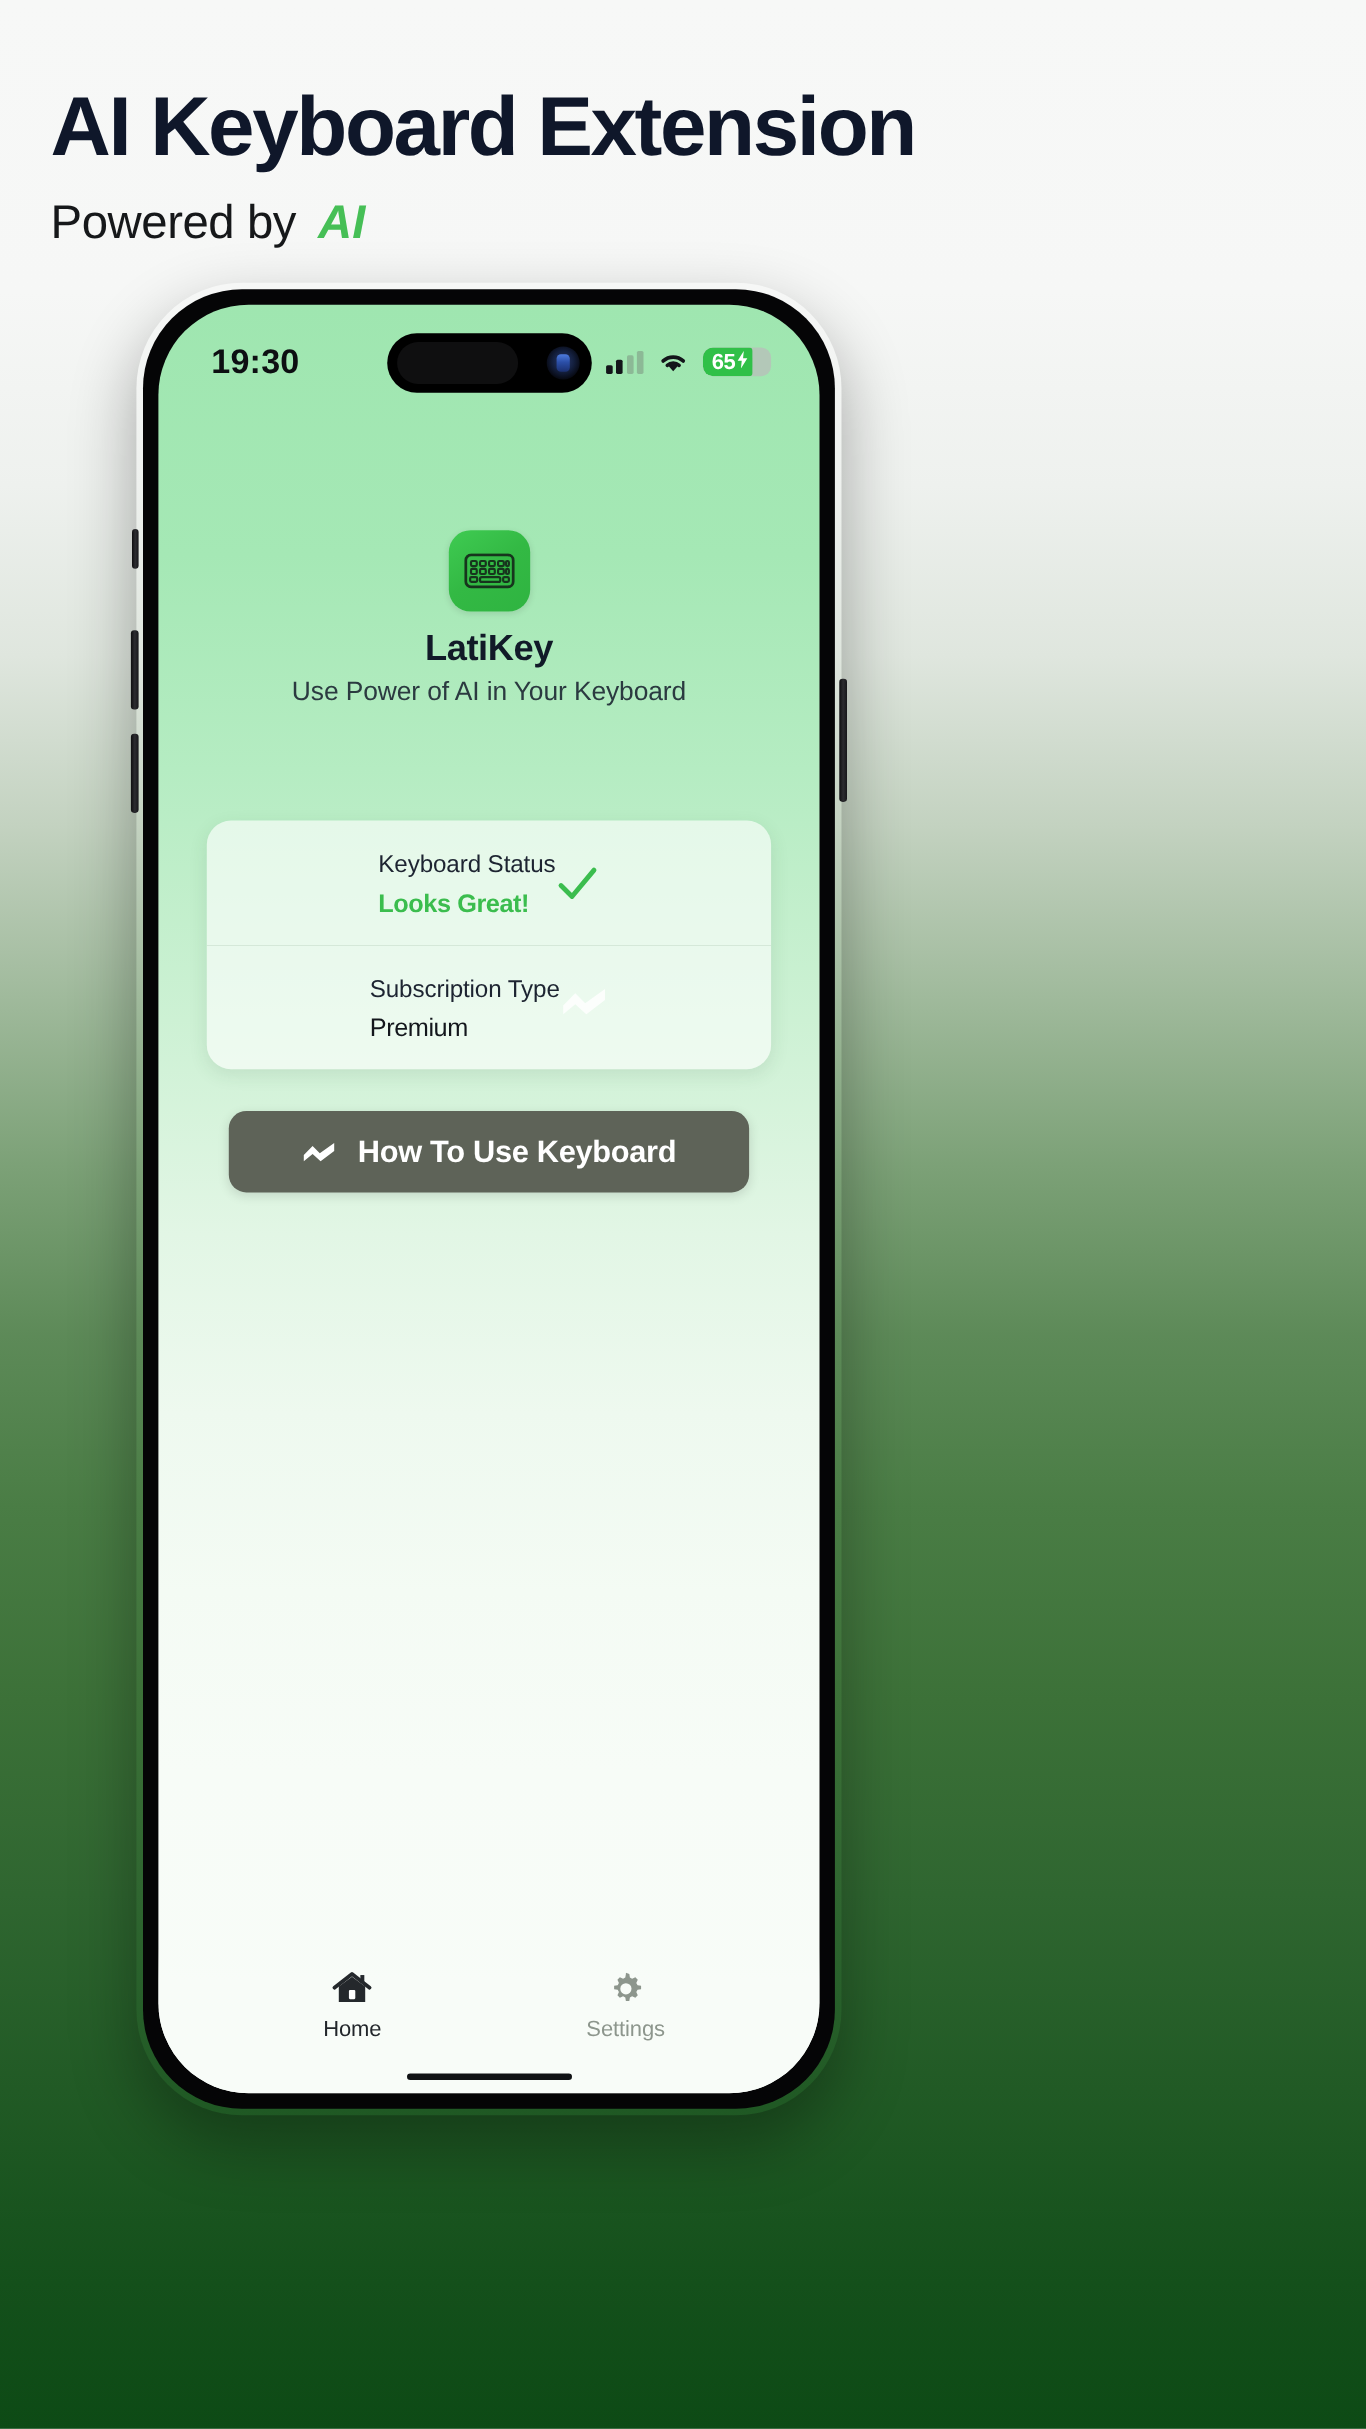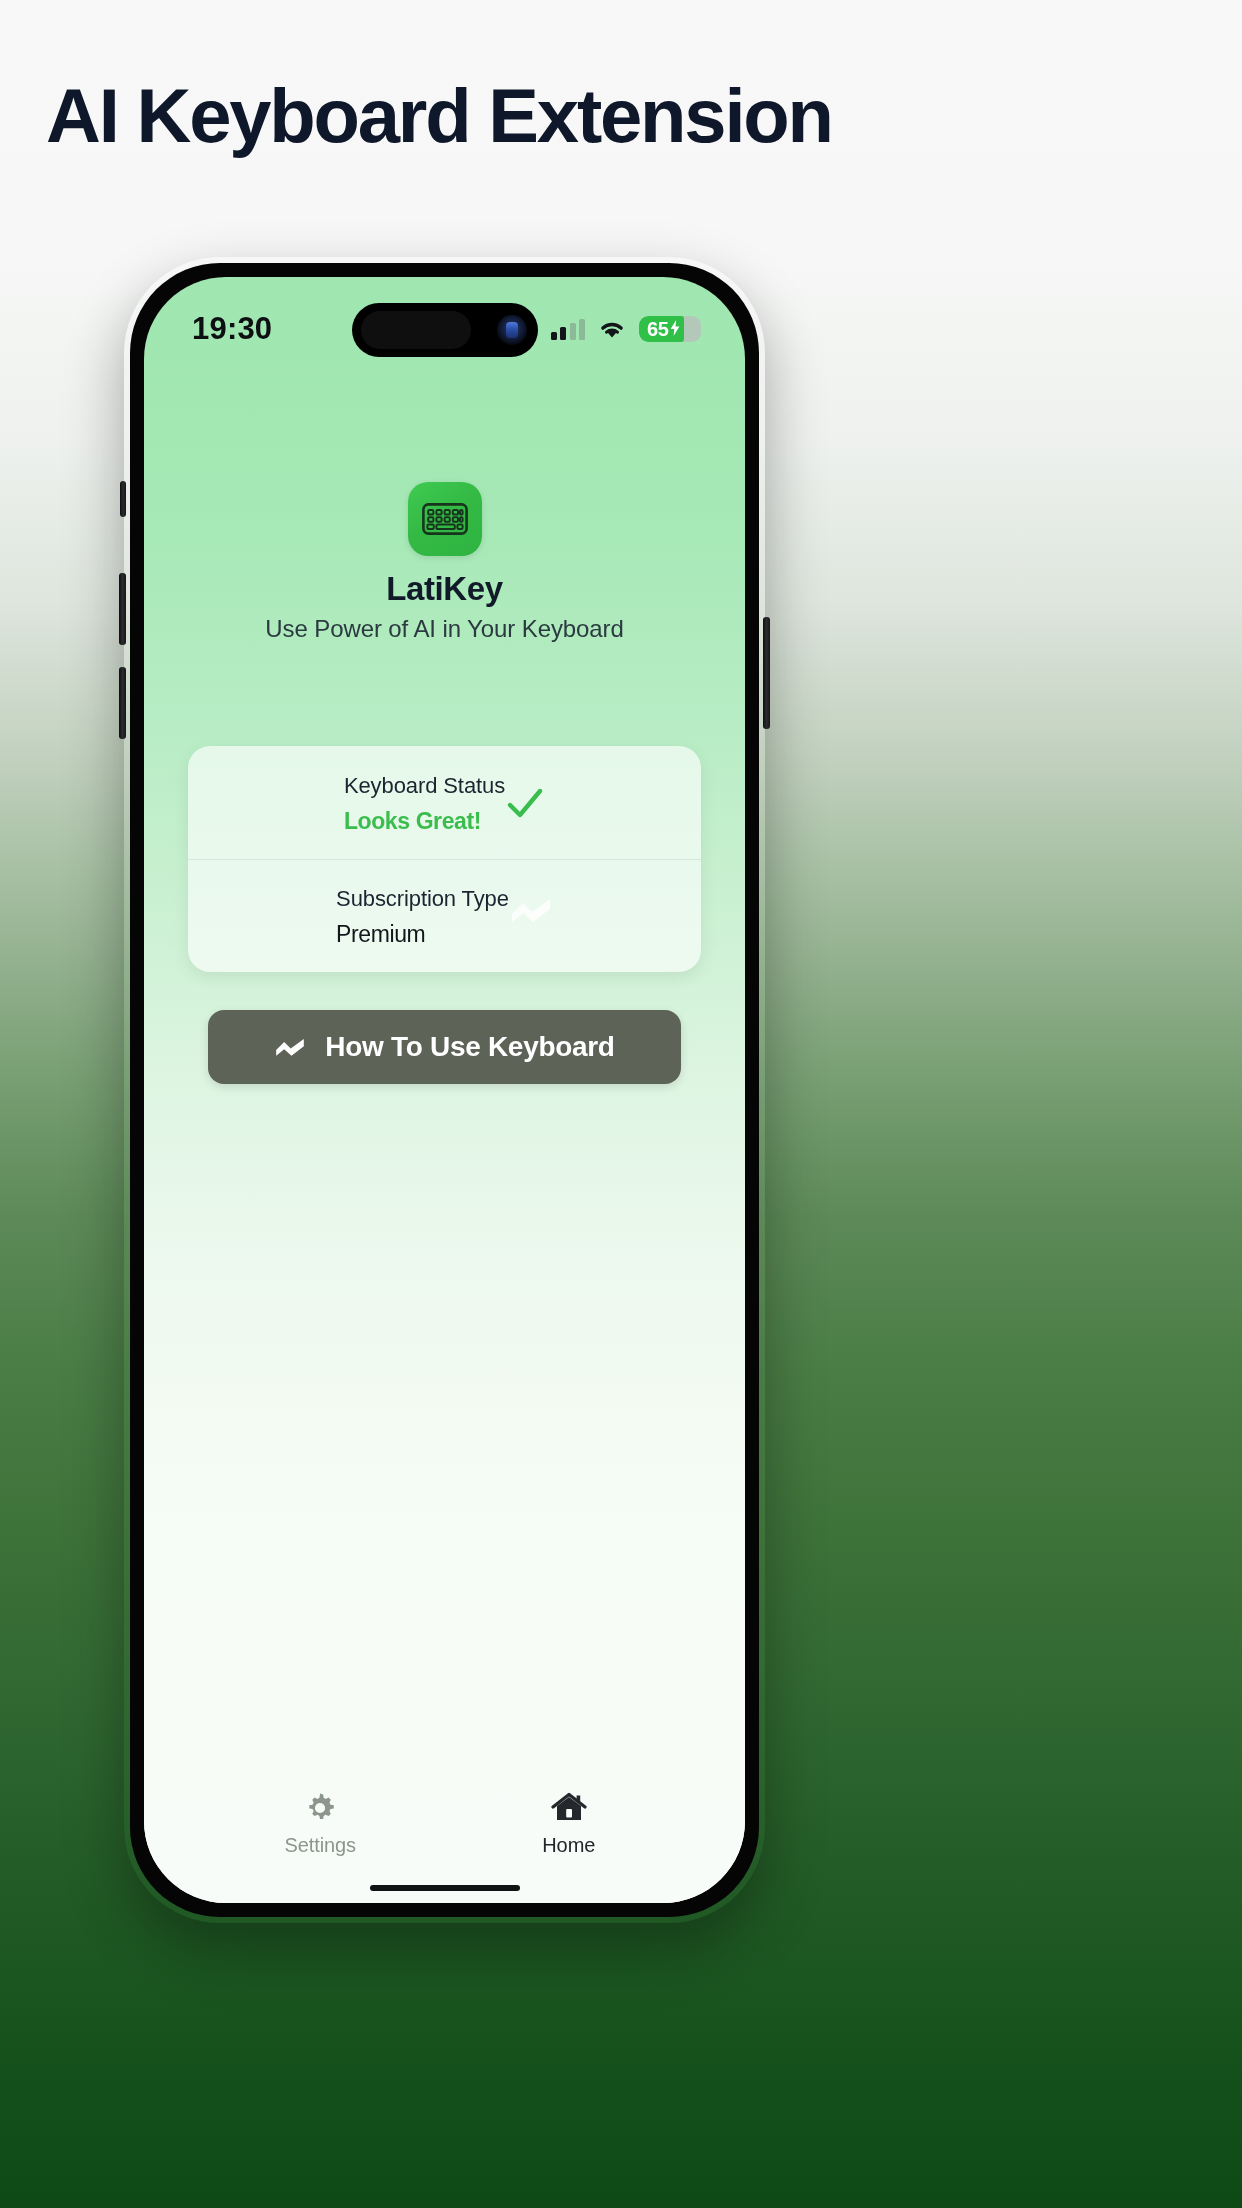--- a/index.html
+++ b/index.html
@@ -353,20 +353,24 @@
     height: 6px;
     border-radius: 4px;
     background: #101214;
   }
 </style>
 </head>
 <body>
 
 <div class="header">
   <div class="header-title">AI Keyboard Extension</div>
+  <div class="header-sub">
+    <span class="header-sub-text">Powered by</span>
+    <span class="header-sub-ai">AI</span>
+  </div>
 </div>
 
 <div class="phone-wrap">
   <div class="phone-shadow"></div>
   <div class="phone-frame">
     <div class="btn-side btn-silent"></div>
     <div class="btn-side btn-volup"></div>
     <div class="btn-side btn-voldn"></div>
     <div class="btn-side btn-power"></div>
 
@@ -457,40 +461,40 @@
         <div class="cta">
           <span class="cta-ico">
             <svg viewBox="0 0 44 30" width="32" height="32">
               <path d="M3 19 L14 8 L23 17 L41 4 L41 14 L24 27 L14 18 L3 27 Z" fill="#ffffff"></path>
             </svg>
           </span>
           <span class="cta-label">How To Use Keyboard</span>
         </div>
 
         <div class="tabbar">
-          <div class="tab inactive">
-            <span class="tab-ico">
-              <svg viewBox="0 0 38 38" width="38" height="38">
-                <path d="M19 4.5 l3.1 1.1 .55 3.2 2.0 1.15 2.95-1.35 2.2 2.2 -1.35 2.95 1.15 2.0 3.2 .55 0 3.1 -3.2 .55 -1.15 2.0 1.35 2.95 -2.2 2.2 -2.95-1.35 -2.0 1.15 -.55 3.2 -3.1 0 -.55-3.2 -2.0-1.15 -2.95 1.35 -2.2-2.2 1.35-2.95 -1.15-2.0 -3.2-.55 0-3.1 3.2-.55 1.15-2.0 -1.35-2.95 2.2-2.2 2.95 1.35 2.0-1.15 .55-3.2 z" fill="#8d968d"></path>
-                <circle cx="19" cy="19" r="5.1" fill="#f8fcf8"></circle>
-              </svg>
-            </span>
-            <span class="tab-label">Settings</span>
-          </div>
           <div class="tab active">
             <span class="tab-ico">
               <svg viewBox="0 0 38 38" width="38" height="38">
                 <path d="M3 18 L19 5.5 L35 18" stroke="#24282c" stroke-width="3.4" fill="none" stroke-linecap="round" stroke-linejoin="round"></path>
                 <rect x="26.6" y="6.5" width="3.6" height="7" fill="#24282c"></rect>
                 <path d="M7 17 L19 8 L31 17 V31 H7 Z" fill="#24282c"></path>
                 <rect x="16.2" y="20" width="5.8" height="8.4" rx="1" fill="#ffffff"></rect>
               </svg>
             </span>
             <span class="tab-label">Home</span>
           </div>
+          <div class="tab inactive">
+            <span class="tab-ico">
+              <svg viewBox="0 0 38 38" width="38" height="38">
+                <path d="M19 4.5 l3.1 1.1 .55 3.2 2.0 1.15 2.95-1.35 2.2 2.2 -1.35 2.95 1.15 2.0 3.2 .55 0 3.1 -3.2 .55 -1.15 2.0 1.35 2.95 -2.2 2.2 -2.95-1.35 -2.0 1.15 -.55 3.2 -3.1 0 -.55-3.2 -2.0-1.15 -2.95 1.35 -2.2-2.2 1.35-2.95 -1.15-2.0 -3.2-.55 0-3.1 3.2-.55 1.15-2.0 -1.35-2.95 2.2-2.2 2.95 1.35 2.0-1.15 .55-3.2 z" fill="#8d968d"></path>
+                <circle cx="19" cy="19" r="5.1" fill="#f8fcf8"></circle>
+              </svg>
+            </span>
+            <span class="tab-label">Settings</span>
+          </div>
         </div>
 
         <div class="home-indicator"></div>
 
       </div>
     </div>
   </div>
 </div>
 
 </body></html>

